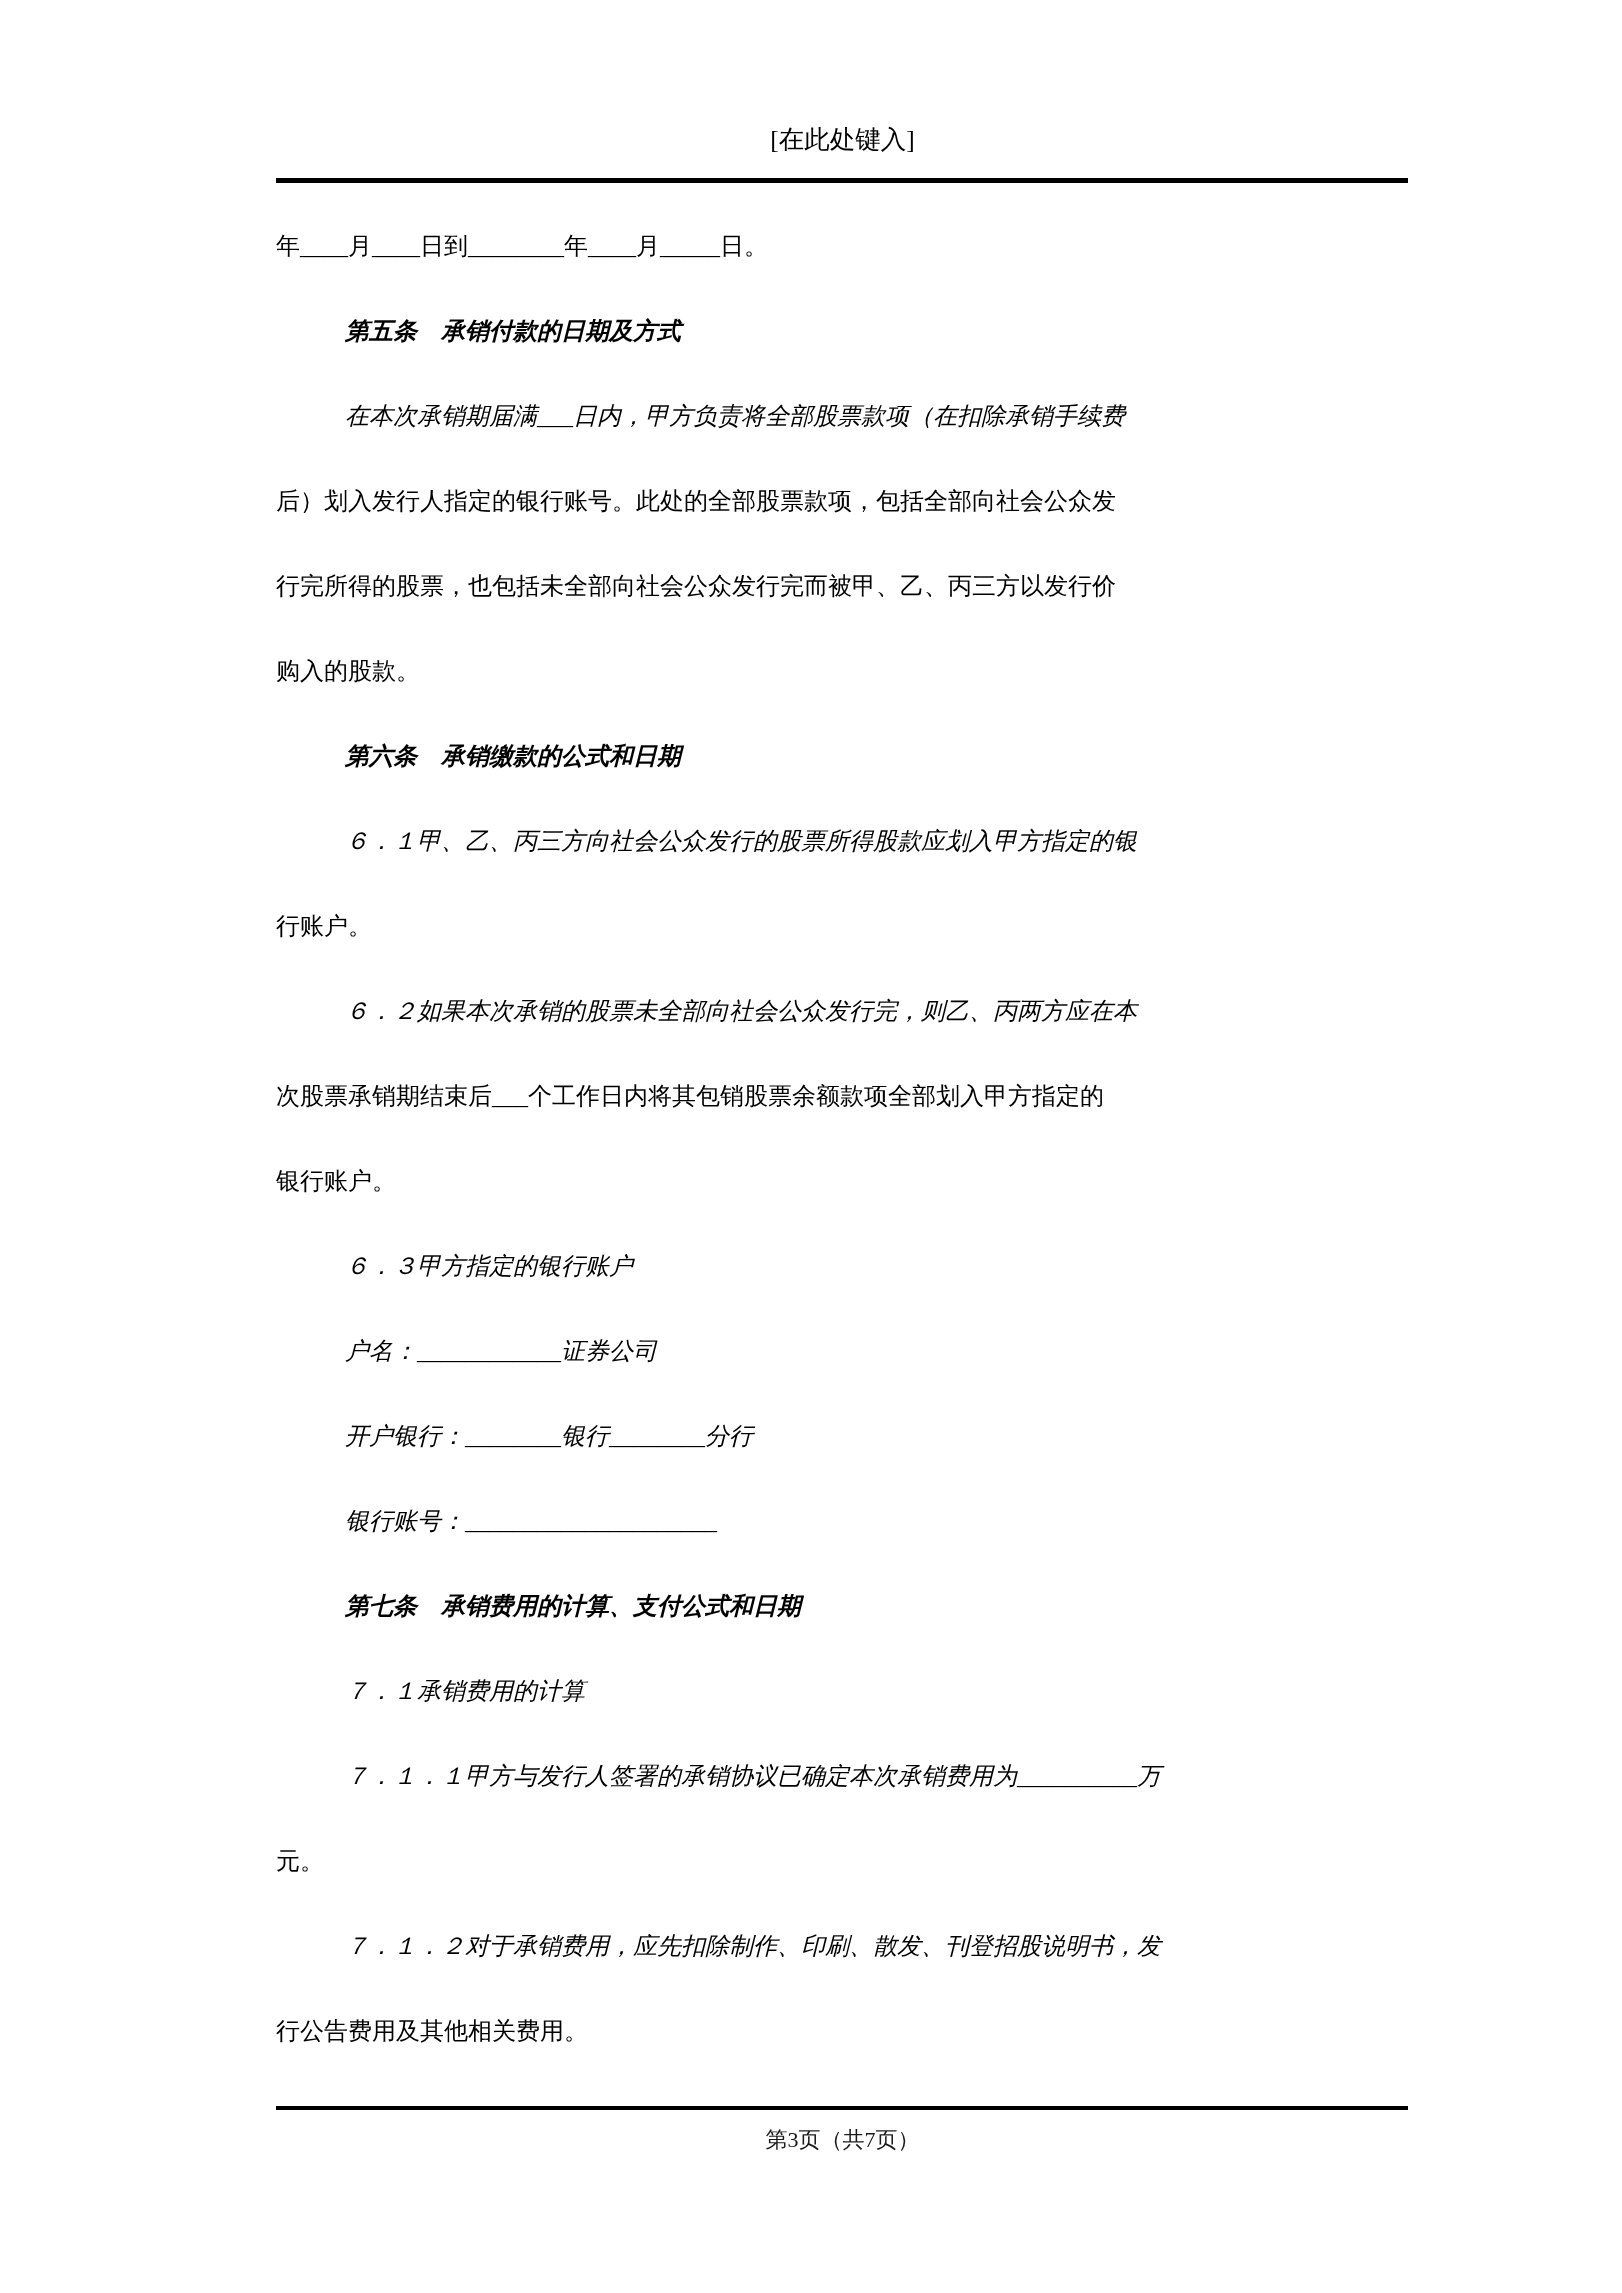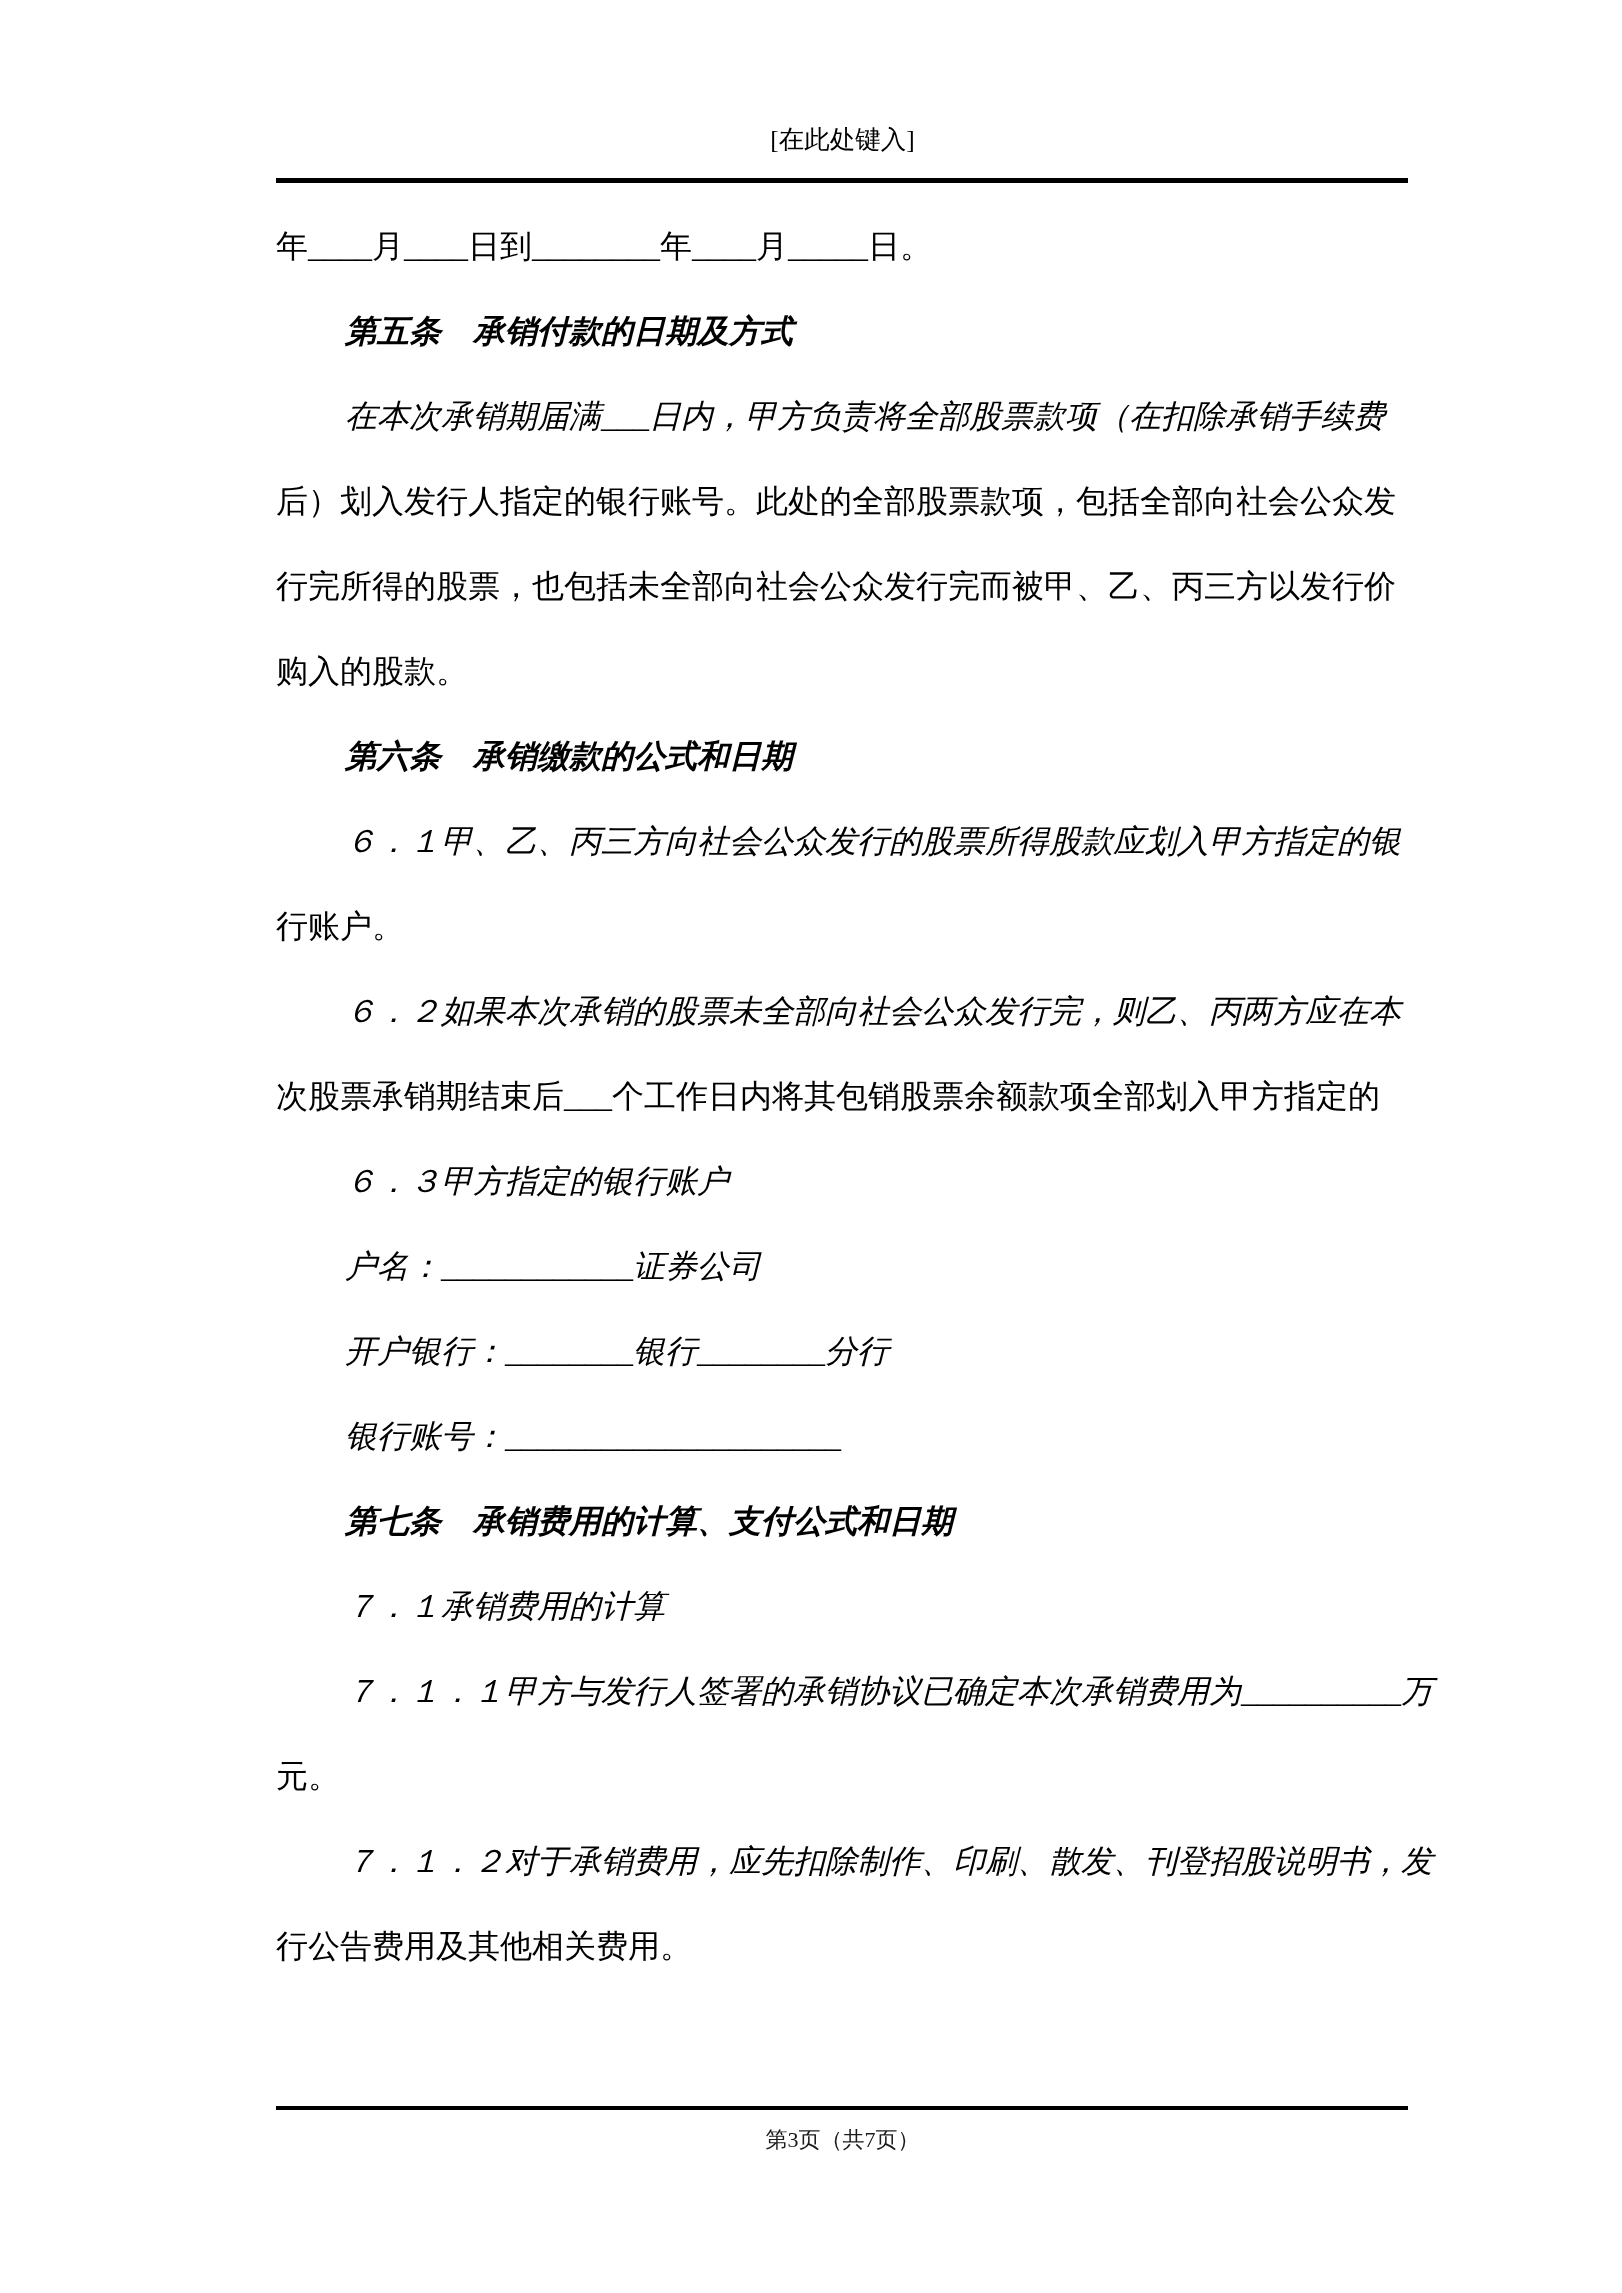--- a/index.html
+++ b/index.html
@@ -29,21 +29,21 @@
     background:#000000;
   }
   
   .content{
     position:absolute;
     left:245px; top:225px;
     width:1132px;
   }
   .line{
     height:85px;
-    font-size:32px;
+    font-size:24px;
     line-height:42px;
     white-space:nowrap;
     letter-spacing:0px;
   }
   .line.indent{ text-indent:69px;font-style:italic; }
   .line.heading{ font-weight:bold; }
   
   .footer-rule{
     position:absolute;
     top:2106px; left:245px;
@@ -72,20 +72,21 @@
     <div class="line indent heading">第五条　承销付款的日期及方式</div>
     <div class="line indent">在本次承销期届满___日内，甲方负责将全部股票款项（在扣除承销手续费</div>
     <div class="line">后）划入发行人指定的银行账号。此处的全部股票款项，包括全部向社会公众发</div>
     <div class="line">行完所得的股票，也包括未全部向社会公众发行完而被甲、乙、丙三方以发行价</div>
     <div class="line">购入的股款。</div>
     <div class="line indent heading">第六条　承销缴款的公式和日期</div>
     <div class="line indent">６．１甲、乙、丙三方向社会公众发行的股票所得股款应划入甲方指定的银</div>
     <div class="line">行账户。</div>
     <div class="line indent">６．２如果本次承销的股票未全部向社会公众发行完，则乙、丙两方应在本</div>
     <div class="line">次股票承销期结束后___个工作日内将其包销股票余额款项全部划入甲方指定的</div>
+    <div class="line">银行账户。</div>
     <div class="line indent">６．３甲方指定的银行账户</div>
     <div class="line indent">户名：____________证券公司</div>
     <div class="line indent">开户银行：________银行________分行</div>
     <div class="line indent">银行账号：_____________________</div>
     <div class="line indent heading">第七条　承销费用的计算、支付公式和日期</div>
     <div class="line indent">７．１承销费用的计算</div>
     <div class="line indent">７．１．１甲方与发行人签署的承销协议已确定本次承销费用为__________万</div>
     <div class="line">元。</div>
     <div class="line indent">７．１．２对于承销费用，应先扣除制作、印刷、散发、刊登招股说明书，发</div>
     <div class="line">行公告费用及其他相关费用。</div>

